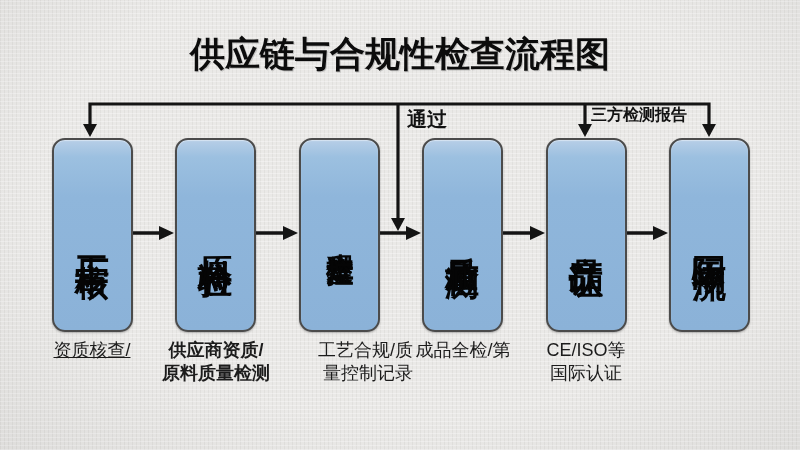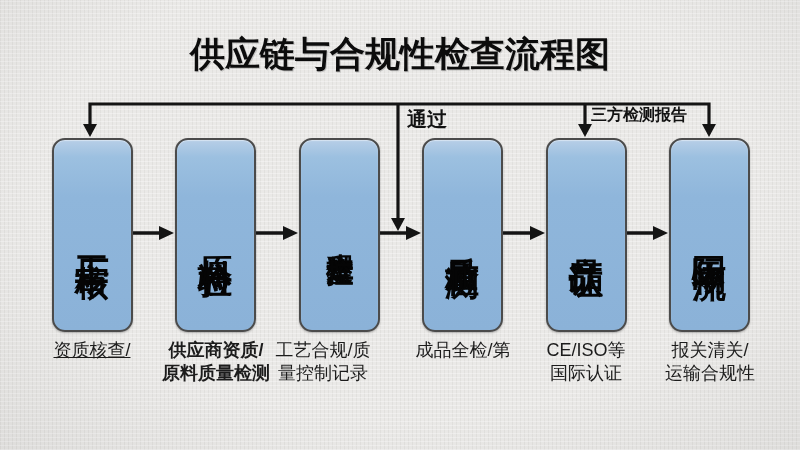--- a/index.html
+++ b/index.html
@@ -100,21 +100,21 @@
   }
   .conn-label.recheck {
     left: 591px;
     top: 105px;
     font-size: 16px;
     letter-spacing: 0px;
   }
   
   .b0 { left: 52px; }  .b1 { left: 175px; } .b2 { left: 299px; }
   .b3 { left: 422px; } .b4 { left: 546px; } .b5 { left: 669px; }
-  .s0 { left: 17px; text-decoration: underline; }  .s1 { left: 141px; font-weight: bold; } .s2 { left: 248px; }
+  .s0 { left: 17px; text-decoration: underline; }  .s1 { left: 141px; font-weight: bold; } .s2 { left: 263px; text-align: right; }
   .s3 { left: 388px; } .s4 { left: 511px; } .s5 { left: 635px; }
 </style>
 </head>
 <body>
 
 <div class="canvas">
 
   <svg class="texture-svg" width="800" height="450" aria-hidden="true">
     <filter id="paperNoise">
       <feTurbulence type="fractalNoise" baseFrequency="0.85" numOctaves="2" stitchTiles="stitch"></feTurbulence>
@@ -191,18 +191,14 @@
     <div>工艺合规/质</div>
     <div>量控制记录</div>
   </div>
   <div class="sub-caption s3">
     <div>成品全检/第</div>
   </div>
   <div class="sub-caption s4">
     <div>CE/ISO等</div>
     <div>国际认证</div>
   </div>
-  <div class="sub-caption s5">
-    <div>报关清关/</div>
-    <div>运输合规性</div>
-  </div>
 
 </div>
 
 </body></html>

